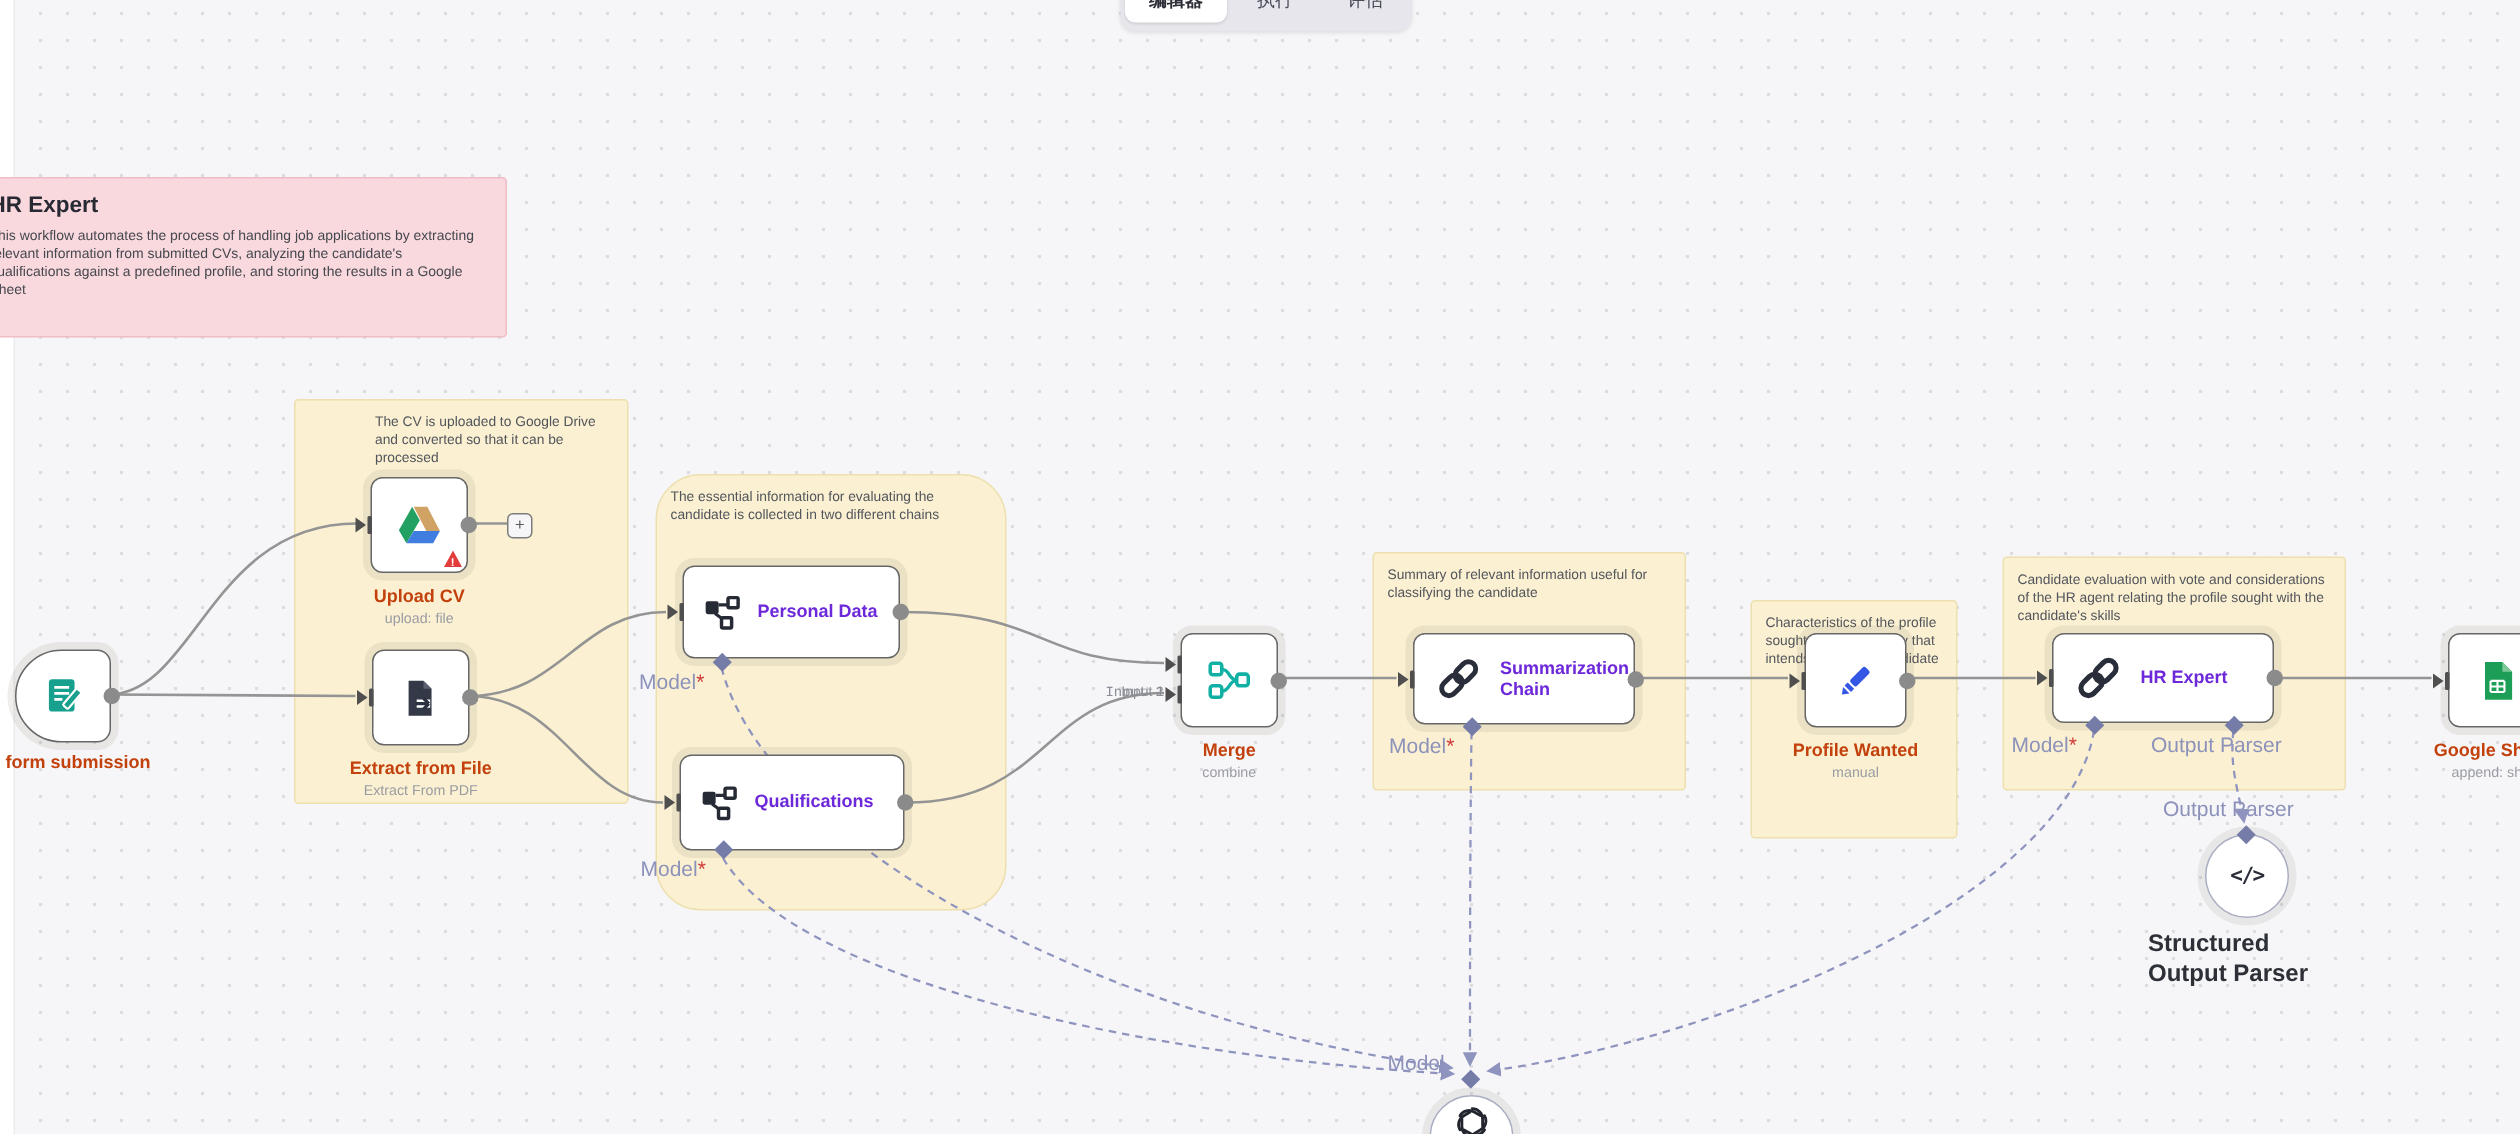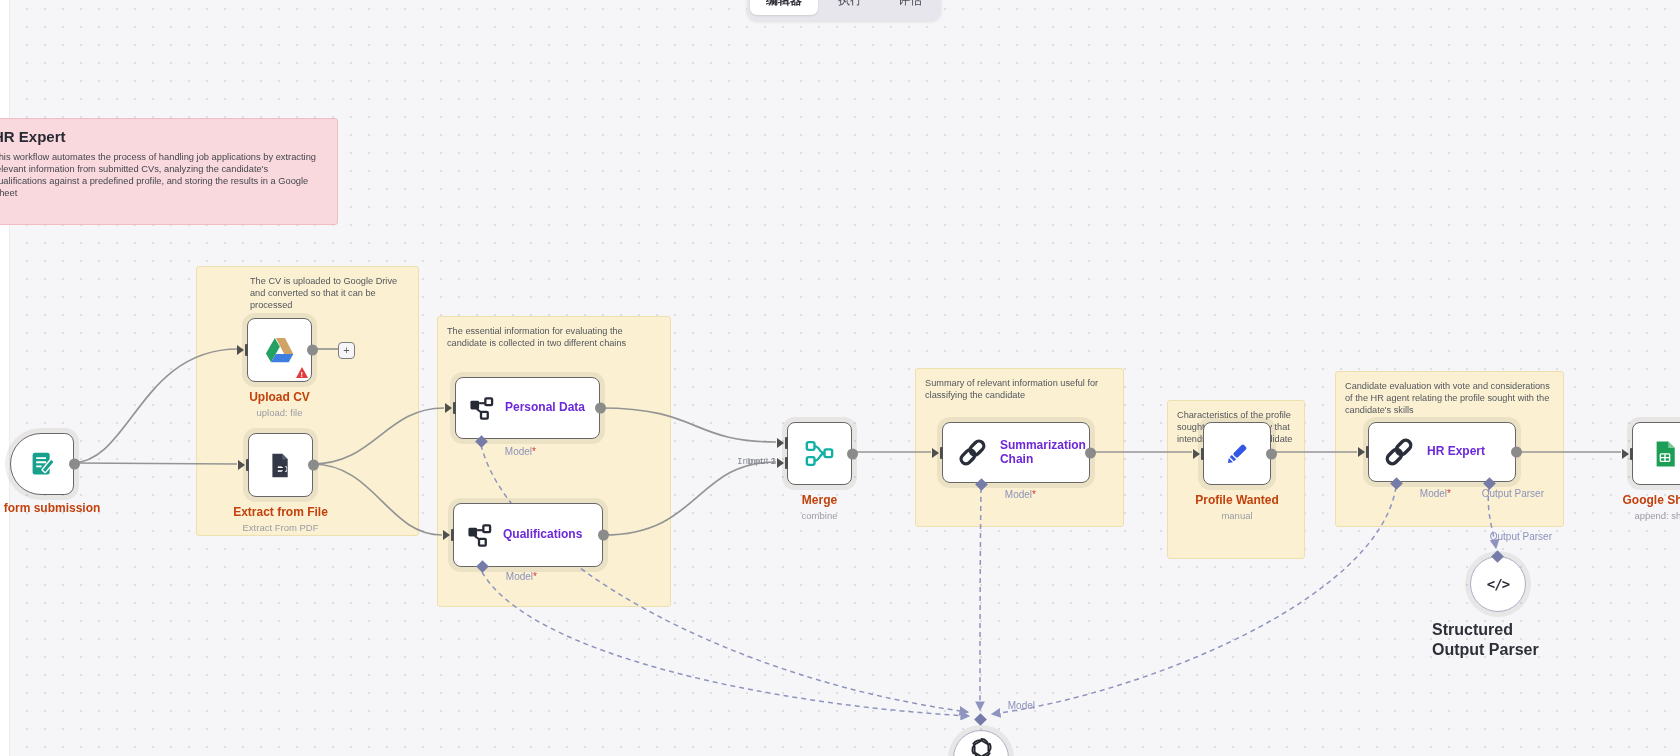--- a/index.html
+++ b/index.html
@@ -36,21 +36,21 @@
   .below{position:absolute;top:100%;margin-top:9px;left:50%;transform:translateX(-50%);text-align:center;white-space:nowrap;z-index:3;}
   .below .nm{font-size:12px;font-weight:700;color:#c2410c;}
   .below .sub{font-size:9.5px;color:#9a9ca3;margin-top:3px;}
 
   .port-out{position:absolute;right:-6.5px;top:50%;transform:translateY(-50%);width:11px;height:11px;border-radius:50%;background:#8b8b8b;z-index:4;}
   .port-in{position:absolute;left:-11.5px;display:flex;align-items:center;z-index:4;}
   .port-in .tri{width:0;height:0;border-top:5px solid transparent;border-bottom:5px solid transparent;border-left:7px solid #4f4f4f;}
   .port-in .bar{width:3.5px;height:12px;background:#4f4f4f;border-radius:1px;margin-left:1px;}
 
   .diamond{position:absolute;width:9px;height:9px;background:#767ca8;transform:rotate(45deg);z-index:4;}
-  .dlabel{position:absolute;width:110px;text-align:right;font-size:10px;color:#8d92bb;z-index:3;white-space:nowrap;}
+  .dlabel{position:absolute;width:110px;text-align:left;font-size:14px;color:#8d92bb;z-index:3;white-space:nowrap;}
   .dlabel .ast{color:#cf3b3b;}
   .iolabel{position:absolute;width:60px;text-align:right;font-size:9.3px;color:#8a8d96;z-index:3;}
 
   .plus-btn{position:absolute;width:15px;height:15px;border:1.4px solid #7c7c7c;border-radius:4px;background:#f6f6f8;
     display:flex;align-items:center;justify-content:center;font-size:11px;color:#5b5b5b;z-index:3;line-height:1;}
 
   .warn{position:absolute;right:3px;bottom:3px;width:0;height:0;border-left:6.5px solid transparent;border-right:6.5px solid transparent;border-bottom:11px solid #e23c3c;z-index:5;}
   .warn span{position:absolute;left:-1.5px;top:2.5px;font-size:7.5px;font-weight:700;color:#fff;}
 
   .circ{position:absolute;width:54px;height:54px;border-radius:50%;background:#fff;border:1.6px solid #aaaec3;
@@ -71,21 +71,21 @@
   </div>
 
   <div class="sticky pink" style="left:-34px;top:118px;width:372px;height:107px;box-sizing:border-box;padding:9px 14px 9px 26px;">
     <div class="title">HR Expert</div>
     <div class="pink-body">This workflow automates the process of handling job applications by extracting relevant information from submitted CVs, analyzing the candidate's qualifications against a predefined profile, and storing the results in a Google Sheet</div>
   </div>
 
   <div class="sticky yellow" style="left:196px;top:266px;width:177px;height:268px;padding-left:44px;">
     <div class="txt">The CV is uploaded to Google Drive and converted so that it can be processed</div>
   </div>
-  <div class="sticky yellow" style="left:437px;top:316px;width:232px;height:289px;">
+  <div class="sticky yellow" style="left:437px;top:316px;width:232px;height:289px;border-radius:30px;">
     <div class="txt">The essential information for evaluating the candidate is collected in two different chains</div>
   </div>
   <div class="sticky yellow" style="left:915px;top:368px;width:207px;height:157px;">
     <div class="txt">Summary of relevant information useful for classifying the candidate</div>
   </div>
   <div class="sticky yellow" style="left:1167px;top:368px;width:136px;height:157px;margin-top:32px;">
     <div class="txt">Characteristics of the profile sought by the company that intends to hire the candidate</div>
   </div>
   <div class="sticky yellow" style="left:1335px;top:371px;width:227px;height:154px;">
     <div class="txt">Candidate evaluation with vote and considerations of the HR agent relating the profile sought with the candidate's skills</div>

